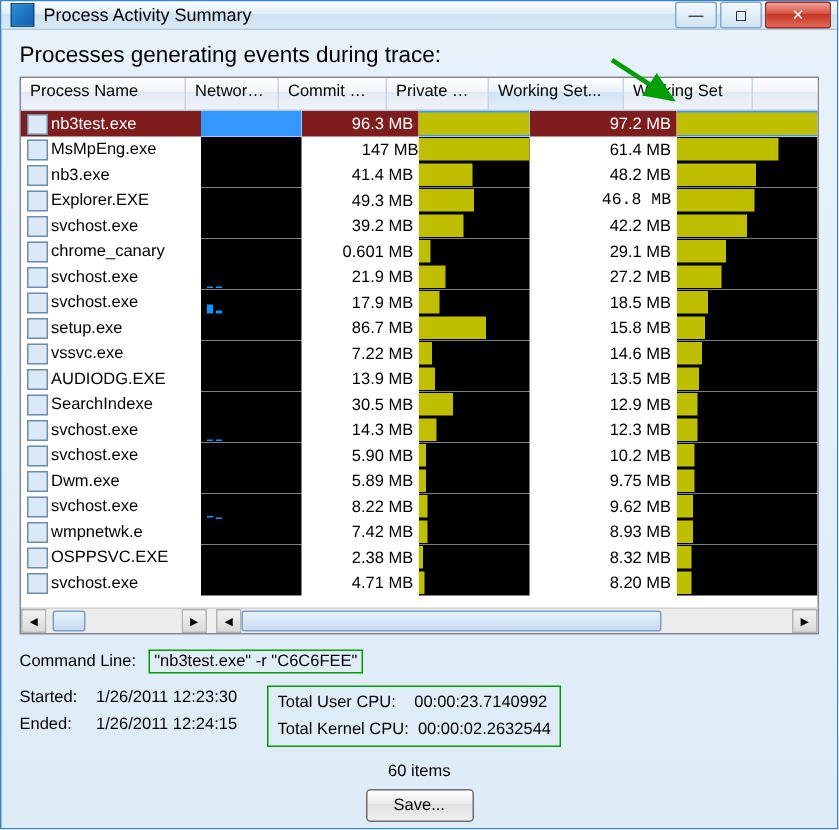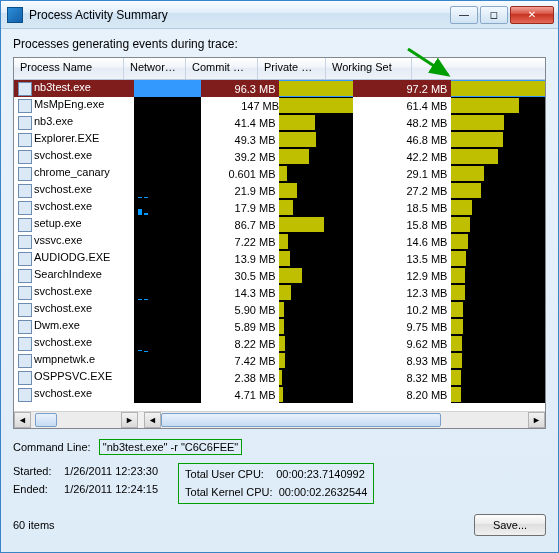--- a/index.html
+++ b/index.html
@@ -53,21 +53,21 @@
     border-color: #9a2b1d;
   }
   .content {
     flex: 1;
     padding: 8px 12px 10px 12px;
     display: flex;
     flex-direction: column;
     gap: 4px;
     position: relative;
   }
-  .subtitle { font-size: 12px; color: #000; margin-bottom: 2px; }
+  .subtitle { font-size: 15px; color: #000; margin-bottom: 2px; }
   .grid-wrap {
     border: 1px solid #828790;
     background: #fff;
     height: 372px;
     display: flex;
     flex-direction: column;
     position: relative;
     margin-bottom: 6px;
   }
   .grid-head {
@@ -125,20 +125,21 @@
   }
   .footer-info .lbl { display: inline-block; width: 48px; }
   .footer-info .col2 { border: 1px solid #009e00; padding: 2px 6px; }
   .cmdline { font-size: 11px; margin-bottom: 4px; }
   .btnbar {
     display: flex;
     justify-content: flex-end;
     gap: 6px;
     align-items: center;
     margin-top: 6px;
+    flex-direction: column;
   }
   .btnbar .count { flex: 1; text-align: left; font-size: 11px; }
   .btn {
     min-width: 72px;
     height: 22px;
     border: 1px solid #707070;
     background: linear-gradient(to bottom, #fdfdfd, #ebebeb 45%, #dedede 46%, #f0f0f0);
     font-size: 11px;
     cursor: pointer;
     border-radius: 3px;
@@ -188,20 +189,21 @@
     </svg>
 
     <div class="subtitle">Processes generating events during trace:</div>
 
     <div class="grid-wrap">
       <div class="grid-head" id="ghead">
           <div class="col" style="width: 110px;">Process Name</div>
           <div class="col" style="width: 62px;">Network Byt...</div>
           <div class="col" style="width: 72px;">Commit Peak</div>
           <div class="col" style="width: 68px;">Private Bytes</div>
+          <div class="col sorted" style="width: 90px;">Working Set...</div>
           <div class="col" style="width: 86px;">Working Set</div>
         </div>
       <div class="grid-body">
         <table class="rows">
             <colgroup id="cg">
               <col style="width: 110px;">
               <col style="width: 62px;">
               <col style="width: 72px;">
               <col style="width: 68px;">
               <col style="width: 90px;">
@@ -244,21 +246,21 @@
                   <div class="gbar" style="left: 0px; width: 56%;"></div>
                 </td>
               </tr>
               <tr>
                 <td><span class="procicon"></span><span>Explorer.EXE</span></td>
                 <td class="graph"></td>
                 <td style="text-align: right;">49.3 MB</td>
                 <td class="graph">
                   <div class="gbar" style="left: 0px; width: 50%;"></div>
                 </td>
-                <td style="text-align: right;">46.8 MB</td>
+                <td style="text-align: right; font-family: Liberation Mono, monospace;">46.8 MB</td>
                 <td class="graph">
                   <div class="gbar" style="left: 0px; width: 55%;"></div>
                 </td>
               </tr>
               <tr>
                 <td><span class="procicon"></span><span>svchost.exe</span></td>
                 <td class="graph"></td>
                 <td style="text-align: right;">39.2 MB</td>
                 <td class="graph">
                   <div class="gbar" style="left: 0px; width: 40%;"></div>

